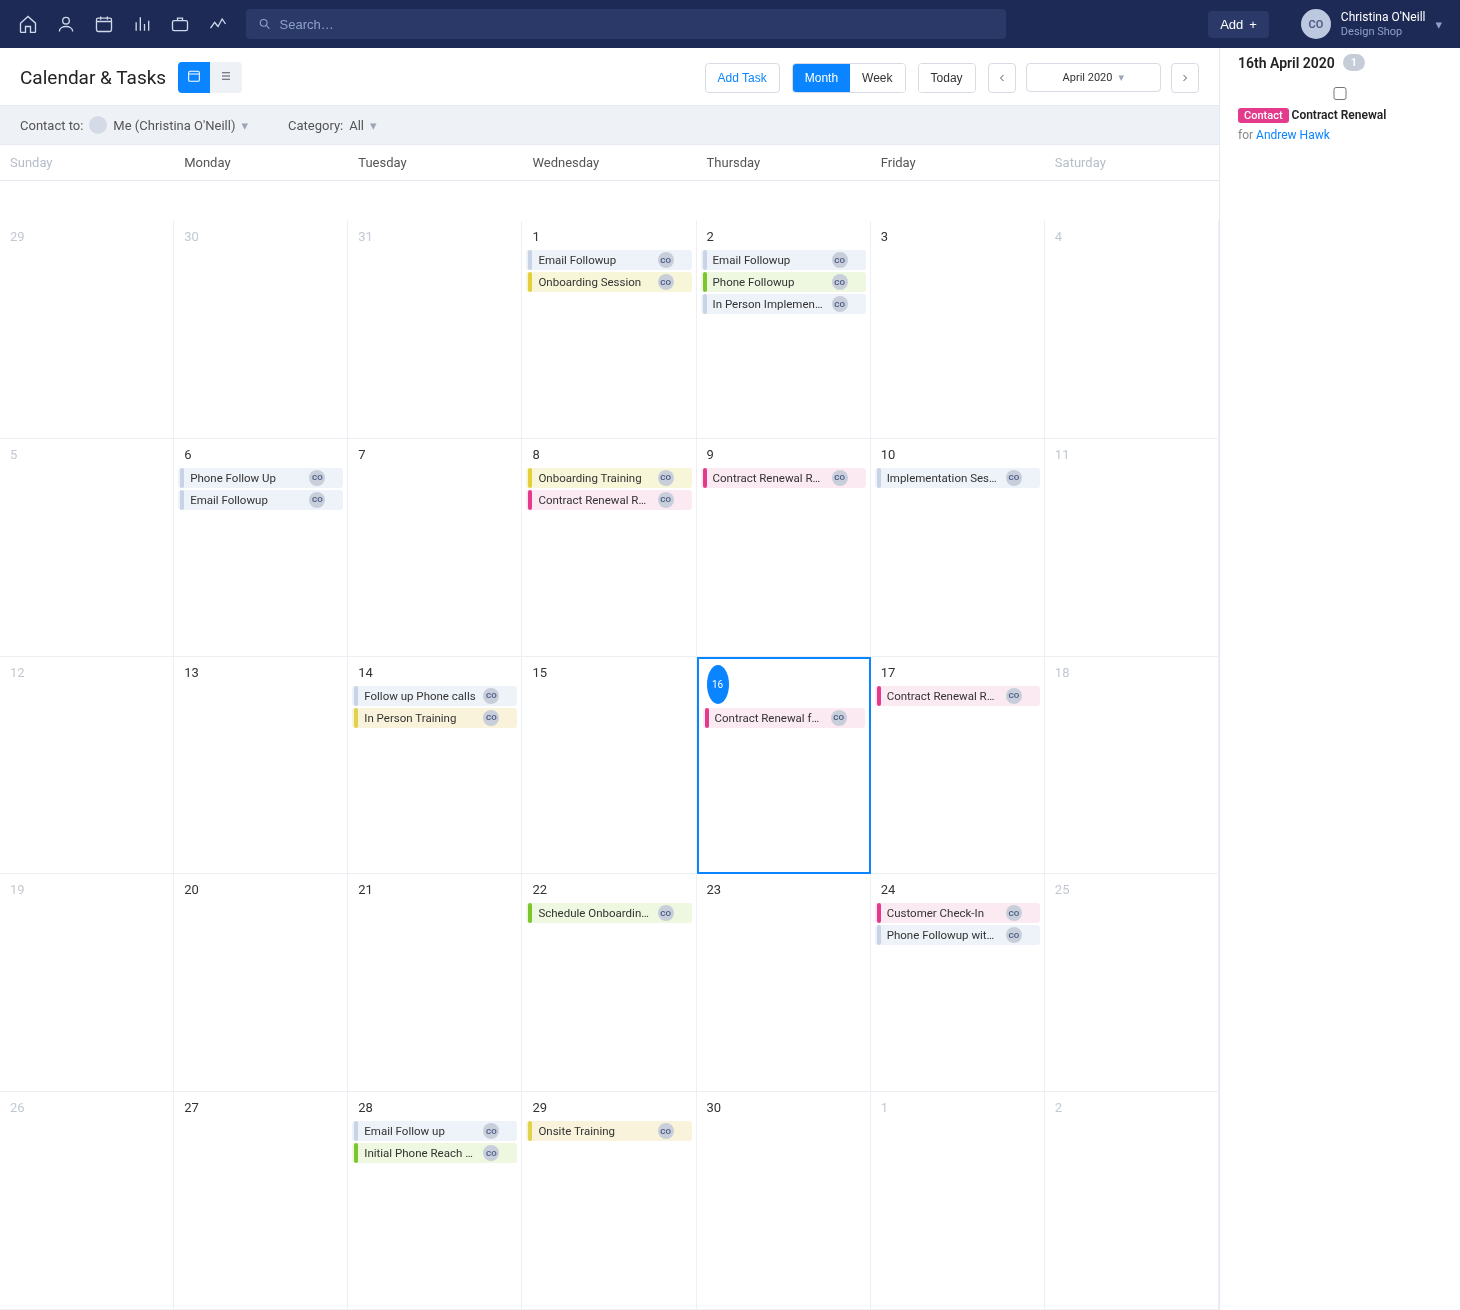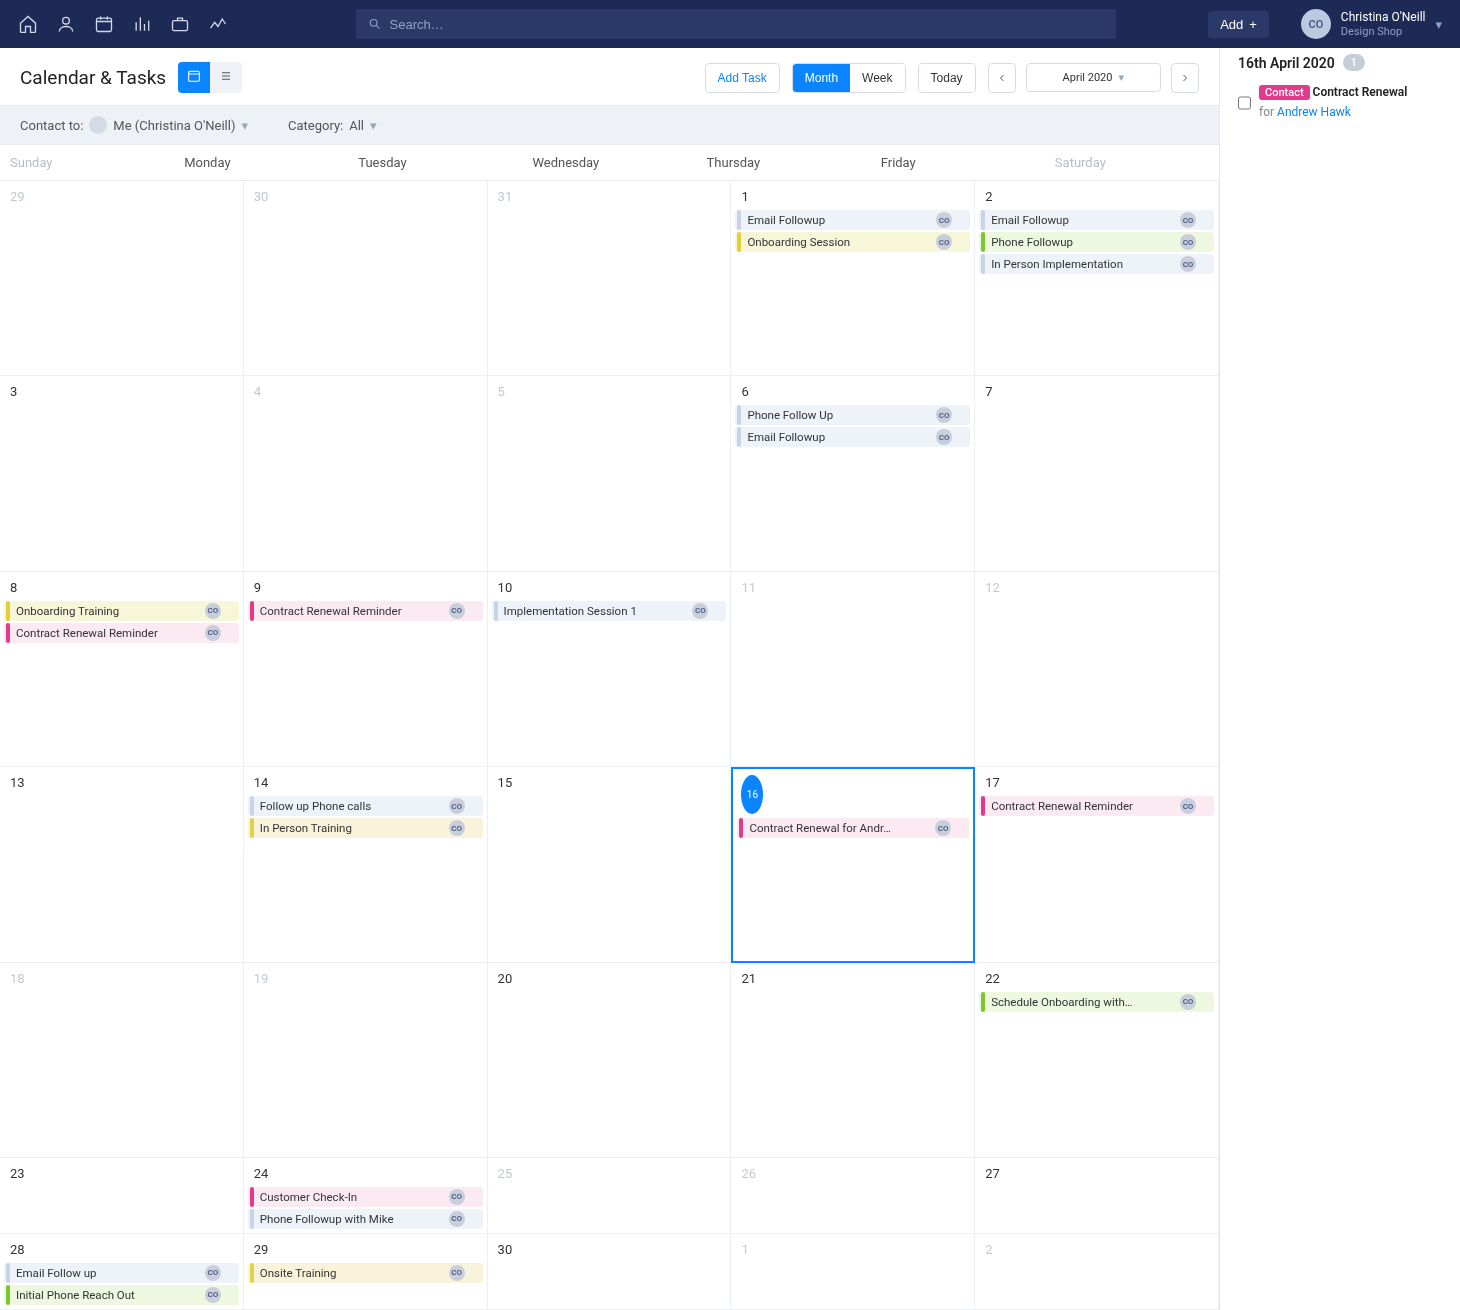--- a/index.html
+++ b/index.html
@@ -20,21 +20,20 @@
     display: flex;
     align-items: center;
     padding: 0 18px;
     gap: 18px;
     color: #fff;
   }
   .topbar .nav-icons { display: flex; gap: 18px; align-items: center; }
   .topbar .nav-icons .icon { width: 20px; height: 20px; display:flex; align-items:center; justify-content:center; color:#d0d8ea; cursor:pointer;}
   .topbar .nav-icons .icon svg { width:20px; height:20px; stroke: currentColor; fill:none; stroke-width:1.6;}
   .topbar .search {
-    margin-left: 110px;
     background: #2a3968;
     border-radius: 4px;
     height: 30px;
     width: 760px;
     display: flex;
     align-items: center;
     padding: 0 12px;
     color: #8da0c9;
   }
   .topbar .search svg { width:14px;height:14px;stroke:#8da0c9;fill:none;stroke-width:2;margin-right:8px;}
@@ -105,22 +104,23 @@
   }
   .chev{color:#9aa5b8;}
 
   
   .dayhdr{display:grid;grid-template-columns:repeat(7,1fr);background:#fff;border-bottom:1px solid #e5e8ee;}
   .dayhdr div{padding:10px 10px;color:#555;font-size:13px;}
   .dayhdr div.wknd{color:#b6bdc8;}
 
   
   .grid{
-    flex:1;display:grid;grid-template-columns:repeat(5,1fr);grid-template-rows:repeat(6,1fr);
+    flex:1;display:grid;grid-template-columns:repeat(7,1fr);grid-template-rows:repeat(6,1fr);
     overflow:hidden;
+    margin-top:40px;
   }
   .cell{
     border-right:1px solid #eceff4;border-bottom:1px solid #eceff4;position:relative;padding:4px 4px;background:#fff;
     overflow:hidden;
   }
   .cell .daynum{
     font-size:13px;color:#333;padding:4px 6px 6px;
   }
   .cell.outside .daynum{color:#c2c8d2;}
   .cell.today{border:2px solid #0a84ff;z-index:2;}
@@ -147,21 +147,21 @@
   .evt.green{background:#eef7df;}
   .evt.green .bar{background:#7bc62d;}
   .evt.lyellow{background:#f8f3da;}
   .evt.lyellow .bar{background:#e0d24b;}
 
   
   .side-title{font-size:14px;font-weight:600;color:#222;display:flex;align-items:center;gap:8px;margin-bottom:14px;}
   .count-pill{
     background:#c7cdd8;color:#fff;border-radius:10px;padding:2px 8px;font-size:11px;
   }
-  .side-item{display:flex;gap:8px;font-size:12px;}
+  .side-item{display:flex;gap:8px;font-size:12px;flex-direction:column;}
   .side-item input[type=checkbox]{margin-top:2px;}
   .tag-contact{
     background:#e43a8c;color:#fff;font-size:11px;border-radius:3px;padding:1px 6px;font-weight:500;
   }
   .side-item .main-text{color:#222;font-weight:600;}
   .side-item .sub{color:#888;margin-top:6px;font-size:12px;}
   .side-item .sub a{color:#0a84ff;text-decoration:none;}
 </style>
 </head>
 <body>

